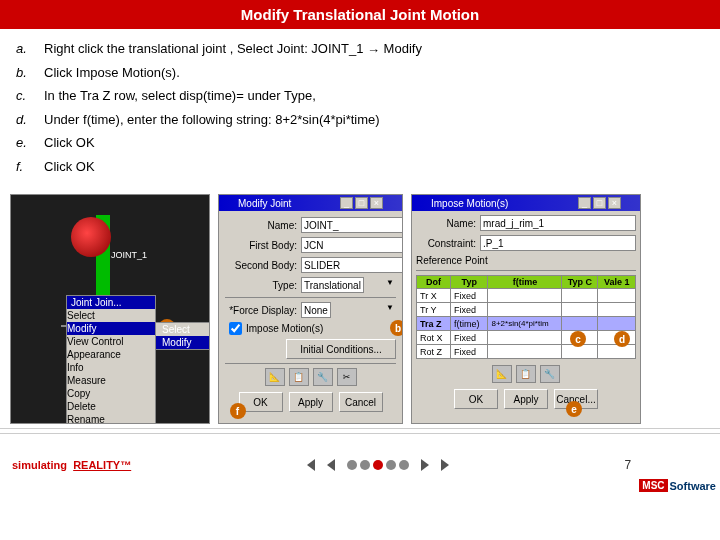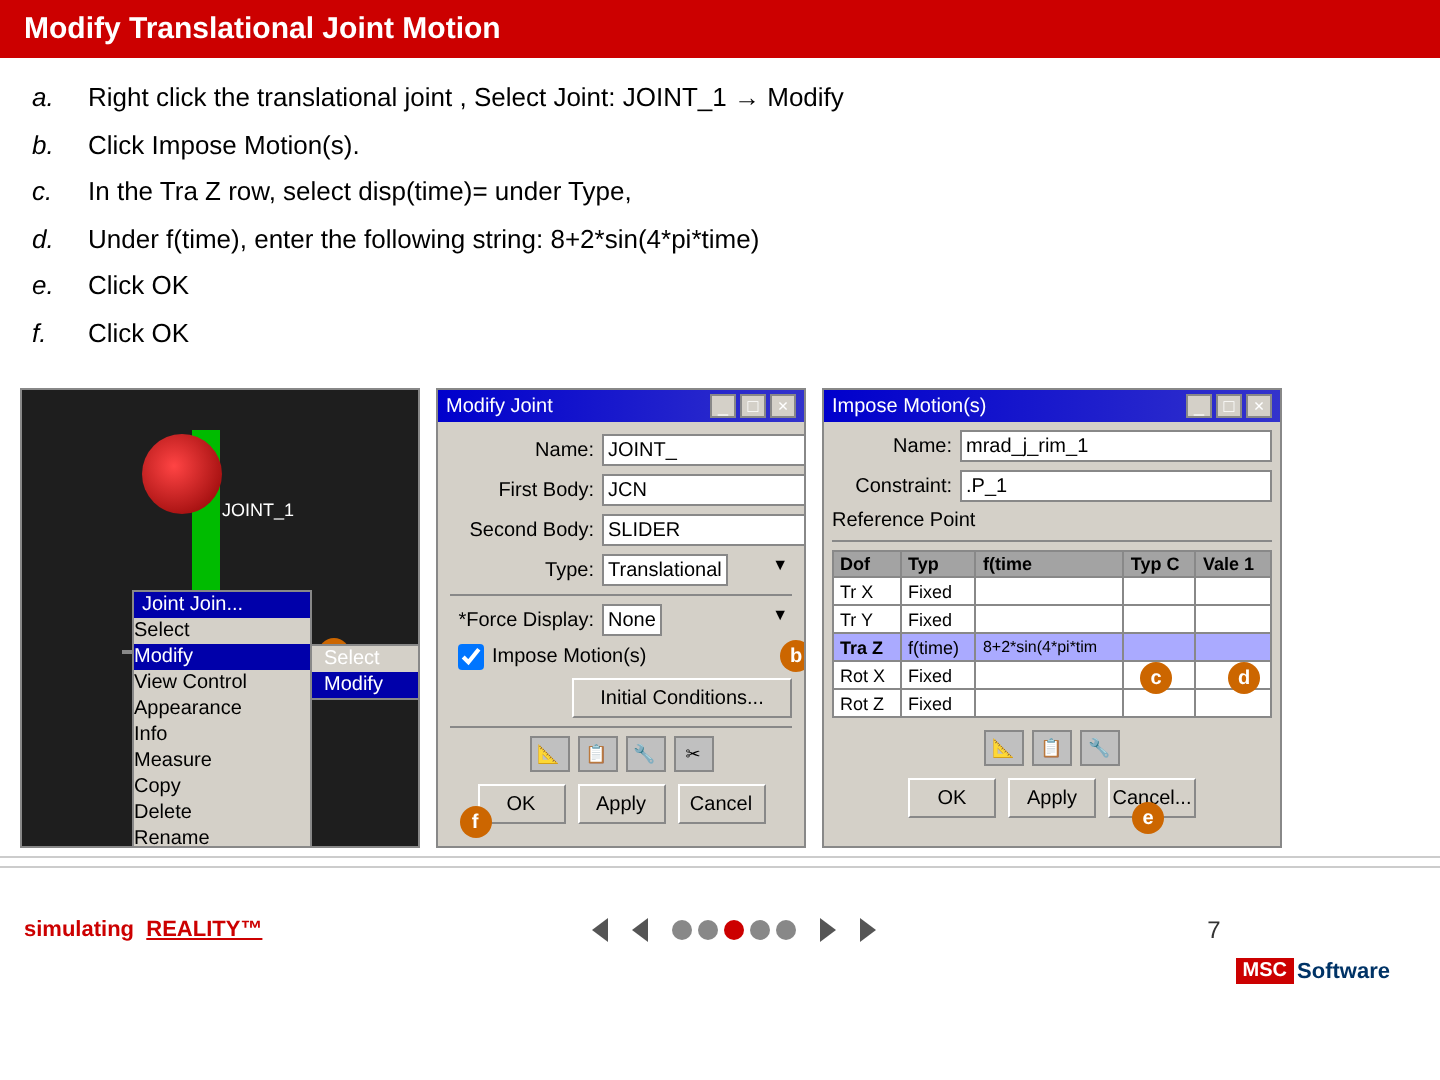--- a/index.html
+++ b/index.html
@@ -12,20 +12,21 @@
       overflow: hidden;
     }
 
     
     .header {
       background: #cc0000;
       color: #fff;
       font-size: 15px;
       font-weight: bold;
       padding: 6px 12px;
+      text-align: center;
     }
 
     
     .content {
       padding: 10px 16px 6px 16px;
     }
 
     .step-row {
       display: flex;
       margin-bottom: 4px;
@@ -73,21 +74,21 @@
       width: 230px;
       height: 230px;
       background: #d4d0c8;
     }
 
     
     .footer {
       display: flex;
       align-items: center;
       justify-content: space-between;
-      padding: 4px 25px 4px 12px;
+      padding: 4px 4px 4px 12px;
       border-top: 1px solid #ccc;
       margin-top: 4px;
       text-align: center;
     }
 
     .footer-left {
       display: flex;
       align-items: center;
       gap: 4px;
     }
@@ -248,21 +249,21 @@
 
     
     .dialog-box {
       position: relative;
       font-size: 10px;
     }
 
     .dialog-titlebar {
       background: linear-gradient(to right, #0000cc, #3333cc);
       color: #fff;
-      padding: 2px 4px;
+      padding: 2px 19px;
       display: flex;
       justify-content: space-between;
       align-items: center;
     }
 
     .dialog-titlebar-btns {
       display: flex;
       gap: 2px;
     }
 
@@ -364,25 +365,25 @@
       justify-content: center;
     }
 
     .table-grid {
       font-size: 9px;
       border-collapse: collapse;
       width: 100%;
     }
 
     .table-grid th {
-      background: #a3a3a3;
+      background: #84cc16;
       border: 1px solid #888;
       padding: 1px 3px;
       font-weight: bold;
-      text-align: left;
+      text-align: center;
     }
 
     .table-grid td {
       border: 1px solid #888;
       padding: 1px 3px;
       height: 14px;
       background: #fff;
     }
 
     .table-grid tr.highlight td {

